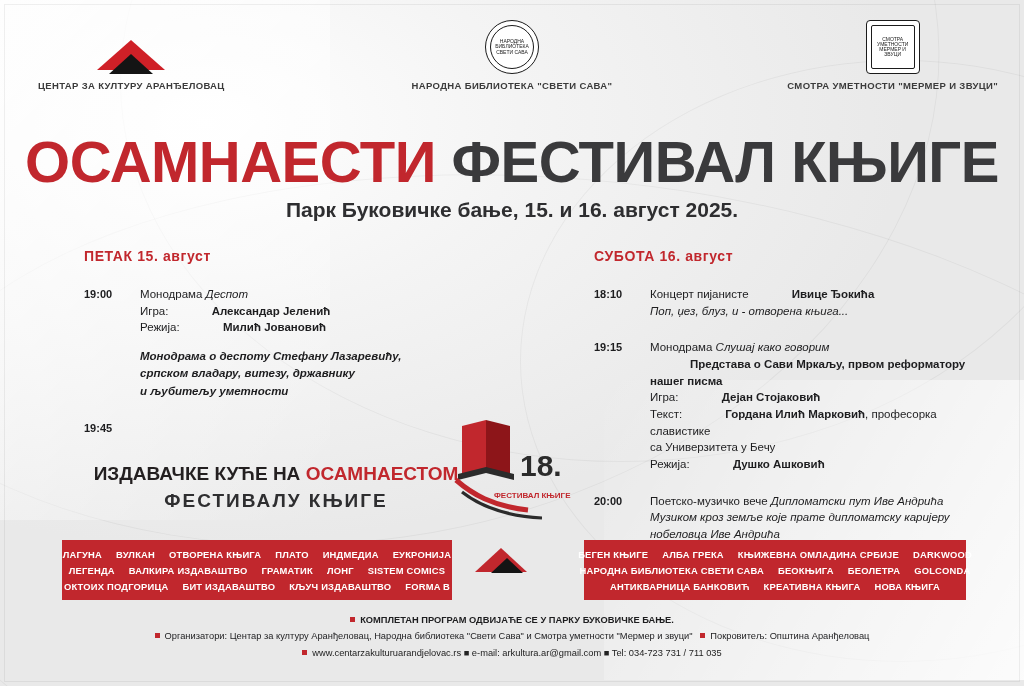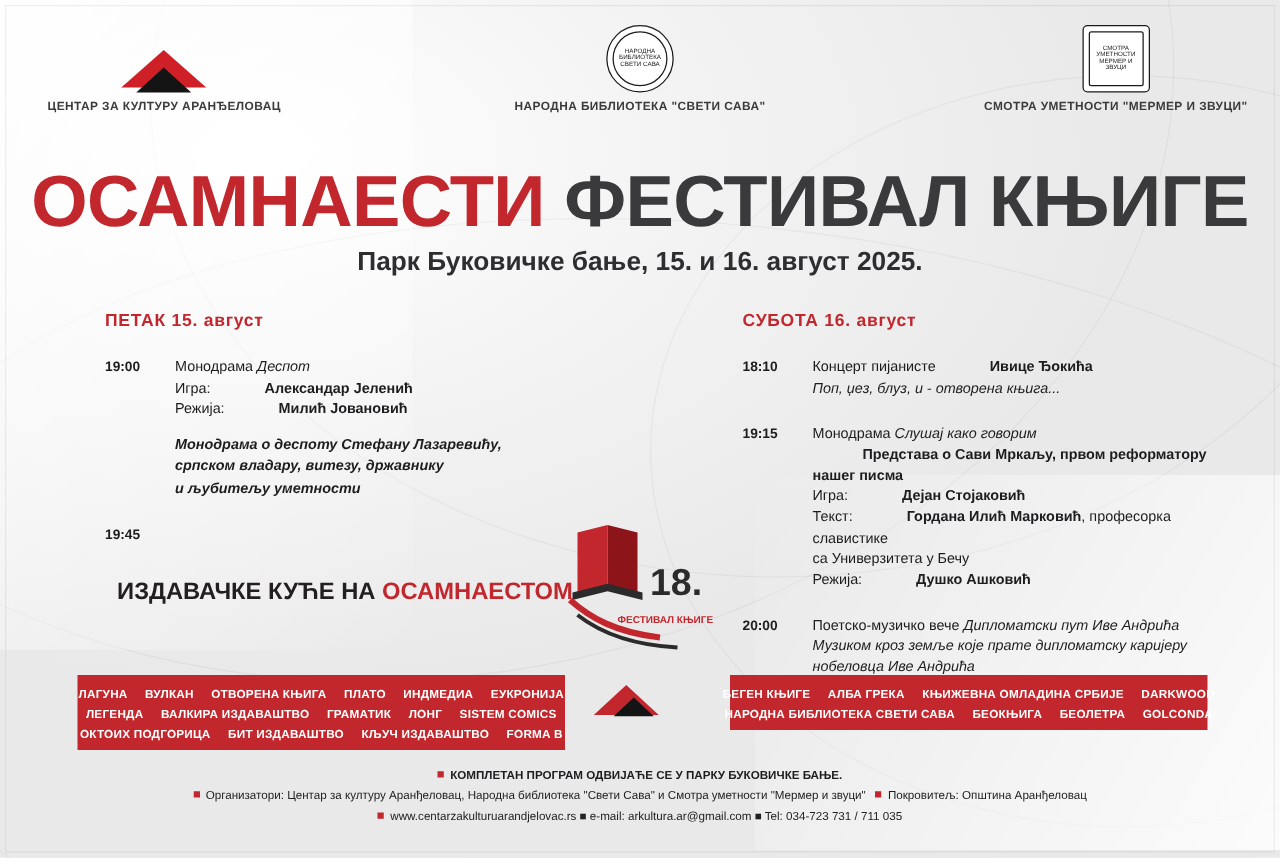--- a/index.html
+++ b/index.html
@@ -253,20 +253,21 @@
         <span class="ln"><span>Учествују: </span><span class="bold">Душан Секулић трио</span></span>
         <span class="ln"><span>и </span><span class="bold">Бојан Белић</span><span>, глумац</span></span>
       </div>
     </div>
   </div>
 
   <div class="pub-head">
     <div class="l1">
       <span>ИЗДАВАЧКЕ КУЋЕ НА </span><span class="hl">ОСАМНАЕСТОМ</span>
     </div>
+    <div class="l2">ФЕСТИВАЛУ КЊИГЕ</div>
   </div>
 
   <div class="booklogo">
     <svg width="150" height="120" viewBox="0 0 150 120">
       <path d="M30 12 L30 62 L54 56 L54 6 Z" fill="#c1272d"></path>
       <path d="M54 6 L54 56 L78 62 L78 12 Z" fill="#8d1519"></path>
       <path d="M26 60 L54 53 L82 60 L82 66 L54 59 L26 66 Z" fill="#2b2b2b"></path>
       <path d="M24 66 C40 80 60 92 96 96" stroke="#c1272d" stroke-width="5" fill="none"></path>
       <path d="M30 78 C48 92 72 102 110 104" stroke="#2b2b2b" stroke-width="3.2" fill="none"></path>
       <text x="88" y="62" font-family="Liberation Sans, sans-serif" font-size="30" font-weight="bold" fill="#2b2b2b">18.</text>
@@ -304,20 +305,25 @@
       <span>АЛБА ГРЕКА</span>
       <span>КЊИЖЕВНА ОМЛАДИНА СРБИЈЕ</span>
       <span>DARKWOOD</span>
     </div>
     <div class="row">
       <span>НАРОДНА БИБЛИОТЕКА СВЕТИ САВА</span>
       <span>БЕОКЊИГА</span>
       <span>БЕОЛЕТРА</span>
       <span>GOLCONDA</span>
     </div>
+    <div class="row">
+      <span>АНТИКВАРНИЦА БАНКОВИЋ</span>
+      <span>КРЕАТИВНА КЊИГА</span>
+      <span>НОВА КЊИГА</span>
+    </div>
   </div>
 
   <div class="mid-tri"></div>
   <div class="mid-tri-in"></div>
 
   <div class="footer">
     <div class="l1">
       <span class="sq"></span><span>КОМПЛЕТАН ПРОГРАМ ОДВИЈАЋЕ СЕ У ПАРКУ БУКОВИЧКЕ БАЊЕ.</span>
     </div>
     <div class="l2">

